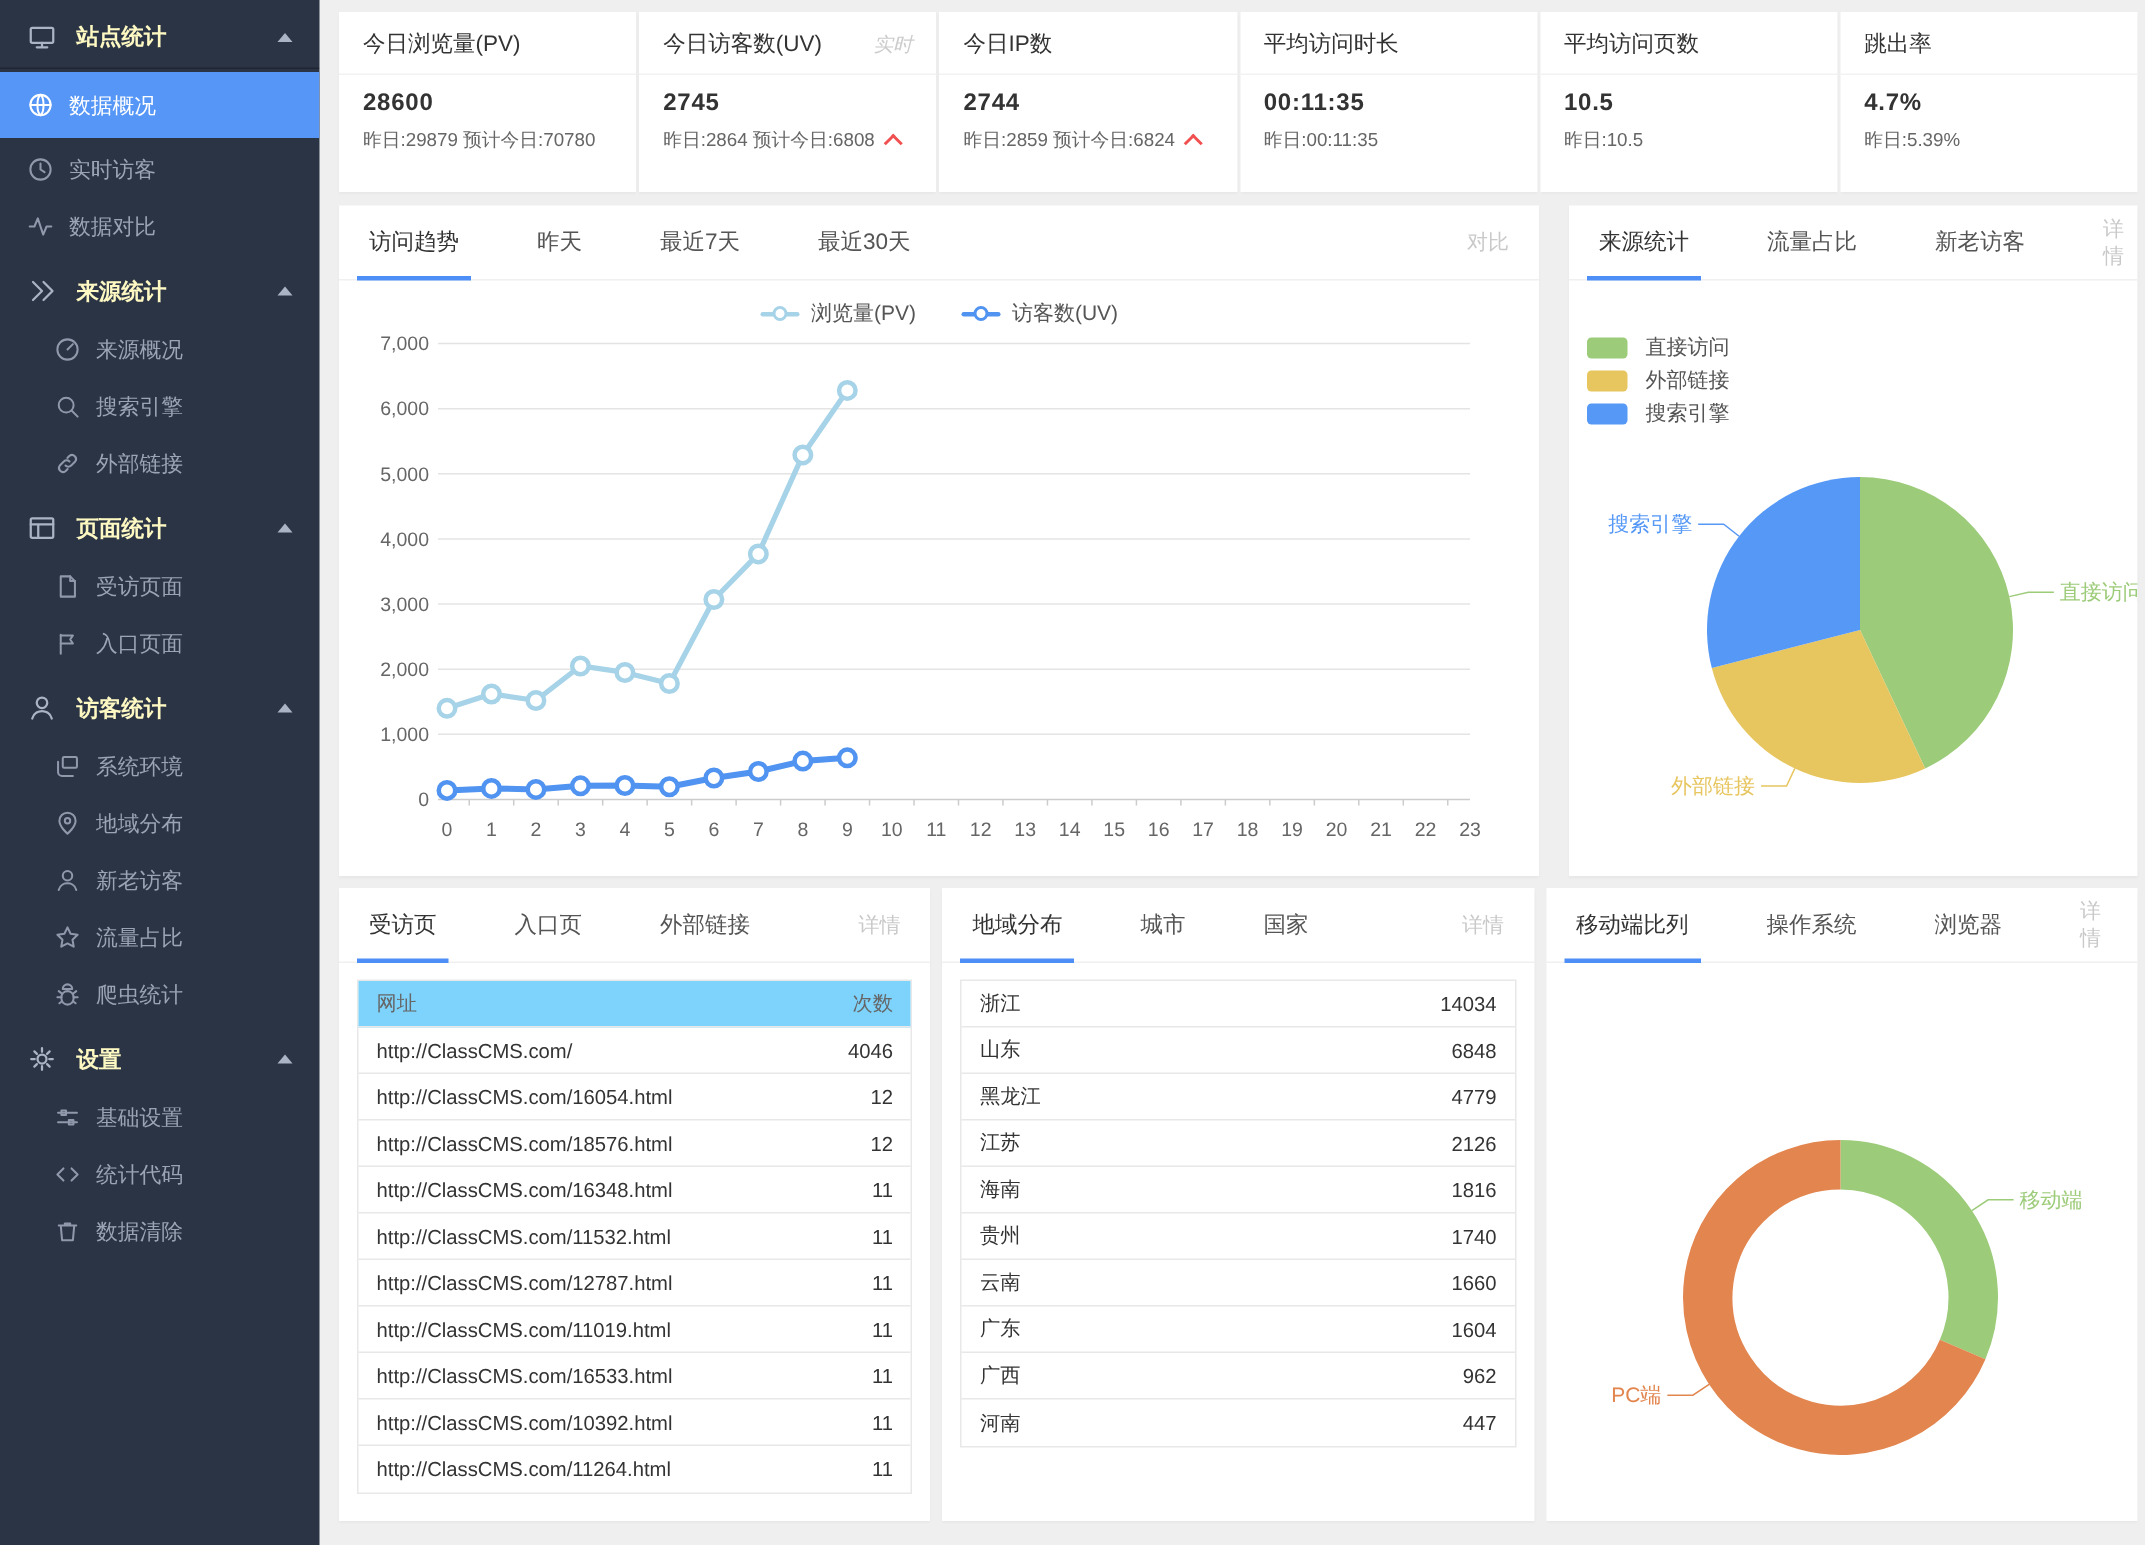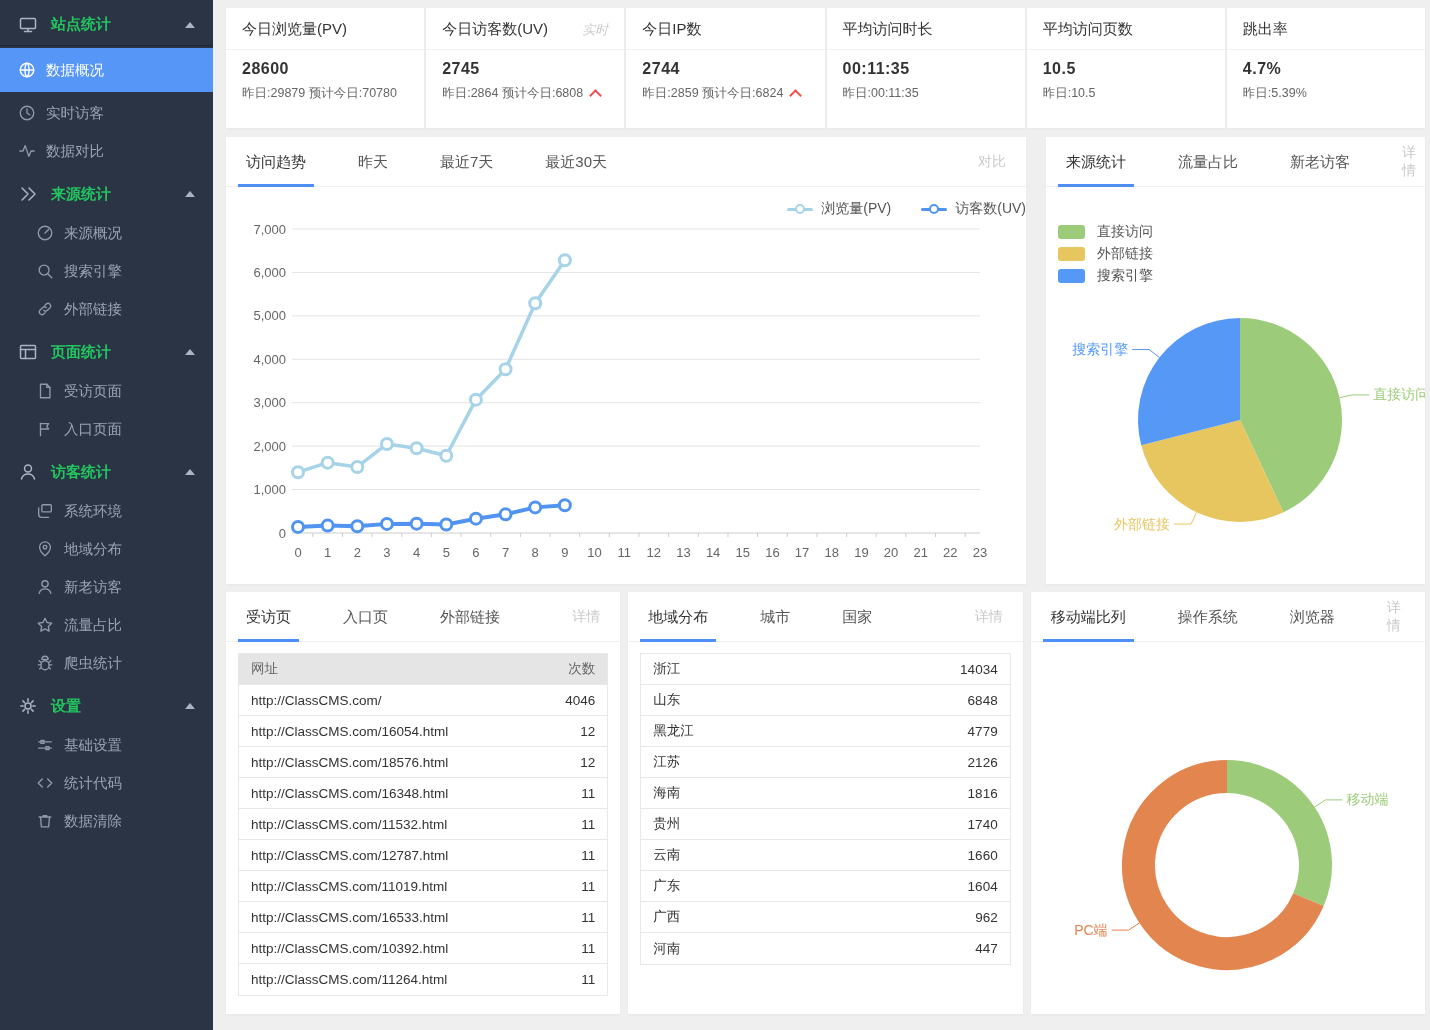--- a/index.html
+++ b/index.html
@@ -2,21 +2,21 @@
 <html><head>
 <meta charset="utf-8">
 <style>
   * { margin:0; padding:0; box-sizing:border-box; }
   html,body { width:1430px; height:1030px; overflow:hidden; }
   body { background:#efefef; font-family:"Liberation Sans","DejaVu Sans",sans-serif; color:#333; }
   .app { display:flex; width:1430px; height:1030px; }
 
   
   .sidebar { width:213px; height:1030px; background:#2b3445; flex-shrink:0; padding-top:4px; overflow:hidden; }
-  .group-head { height:40px; display:flex; align-items:center; padding:0 18px; color:#22c55e; font-size:15px; font-weight:bold; cursor:pointer; margin-top:4px; }
+  .group-head { height:40px; display:flex; align-items:center; padding:0 18px; color:#fef9c3; font-size:15px; font-weight:bold; cursor:pointer; margin-top:4px; }
   .group-head.first { border-bottom:1px solid rgba(0,0,0,.28); height:42px; margin-top:0; }
   .side-icon { width:20px; height:20px; margin-right:13px; color:#aab4c4; display:inline-flex; }
   .side-icon svg { width:100%; height:100%; }
   .caret { margin-left:auto; width:0; height:0; border-left:5px solid transparent; border-right:5px solid transparent; border-bottom:6px solid #aab4c4; }
   .side-item { height:38px; display:flex; align-items:center; padding-left:18px; color:#9aa4b5; font-size:14.5px; cursor:pointer; }
   .side-item.indented { padding-left:36px; }
   .side-item .side-icon { width:18px; height:18px; margin-right:10px; color:#8f99ab; }
   .side-item.active { background:#5596f6; color:#fff; height:44px; margin:2px 0; }
   .side-item.active .side-icon { color:#fff; }
 
@@ -35,37 +35,37 @@
   .row2 { display:grid; grid-template-columns:800px 1fr; gap:20px; height:447px; margin-bottom:8px; }
   .row3 { display:grid; grid-template-columns:1fr 1fr 1fr; gap:8px; height:422px; }
   .panel { background:#fff; overflow:hidden; box-shadow:0 1px 2px rgba(0,0,0,.04); }
 
   .panel-head { height:50px; border-bottom:1px solid #f0f0f0; display:flex; align-items:center; padding:0 20px; }
   .tab { font-size:15px; color:#555; margin-right:52px; height:50px; line-height:50px; position:relative; cursor:pointer; white-space:nowrap; }
   .tab.active { color:#333; }
   .tab.active::after { content:""; position:absolute; left:-8px; right:-8px; bottom:0; height:3px; background:#4d8ef7; }
   .panel-action { margin-left:auto; margin-right:0; color:#c9c9c9; font-size:14px; cursor:pointer; }
 
-  .trend-legend { display:flex; justify-content:flex-end; align-items:center; gap:30px; height:20px; margin-top:12px; font-size:14px; color:#555; }
+  .trend-legend { display:flex; justify-content:center; align-items:center; gap:30px; height:20px; margin-top:12px; font-size:14px; color:#555; }
   .legend-item { display:flex; align-items:center; cursor:pointer; }
   .lm { display:inline-block; width:26px; height:3px; border-radius:2px; position:relative; margin-right:8px; }
   .lm-dot { position:absolute; left:8px; top:-4px; width:10px; height:10px; border-radius:50%; background:#fff; }
 
   svg text.axis-label { font-size:13px; fill:#666; font-family:"Liberation Sans","DejaVu Sans",sans-serif; }
   svg text.callout-label { font-size:14px; font-family:"Liberation Sans","DejaVu Sans",sans-serif; }
 
   .pie-legend { padding:34px 0 0 12px; }
   .pie-legend .pl-item { display:flex; align-items:center; height:22px; cursor:pointer; }
   .pl-swatch { width:27px; height:14px; border-radius:3px; margin-right:12px; }
   .pl-label { font-size:14px; color:#555; }
 
   .stat-table { margin:11px 12px 0; border:1px solid #e8e8e8; font-size:13.5px; }
   .t-row { display:flex; justify-content:space-between; align-items:center; height:31px; padding:0 12px; border-bottom:1px solid #e8e8e8; color:#333; }
   .t-row:last-child { border-bottom:none; }
-  .t-row.t-head { background:#e5e5e5; color:#666; }
+  .t-row.t-head { background:#7dd3fc; color:#666; }
   .cell-value { text-align:right; }
 </style>
 </head>
 <body>
 
 <div class="app">
   <aside class="sidebar" id="sidebar">
       <div class="group-head first">
         <span class="side-icon">
           <svg viewBox="0 0 20 20" fill="none" stroke="currentColor" stroke-width="1.5" stroke-linecap="round" stroke-linejoin="round">

